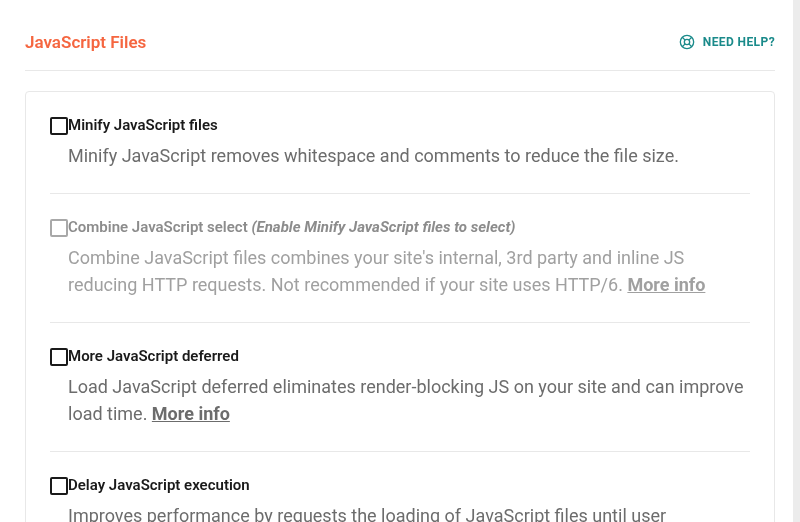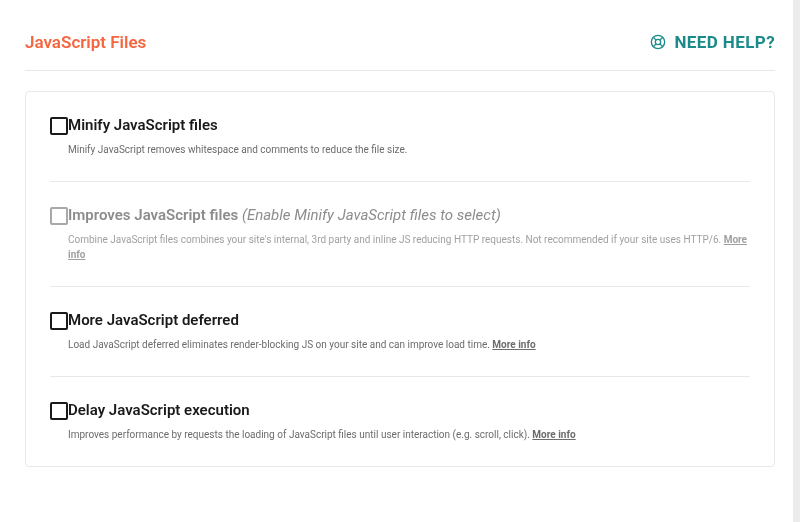--- a/index.html
+++ b/index.html
@@ -28,21 +28,21 @@
     .section-title {
       color: #f56640;
       font-size: 17px;
       font-weight: 600;
     }
     .help-link {
       display: flex;
       align-items: center;
       gap: 8px;
       color: #1a8a8a;
-      font-size: 17px;
+      font-size: 12px;
       font-weight: 700;
       letter-spacing: 0.4px;
       cursor: pointer;
     }
     .help-icon {
       width: 16px;
       height: 16px;
       display: inline-flex;
     }
     .panel {
@@ -79,24 +79,24 @@
       font-size: 15px;
       font-weight: 600;
       color: #1a1a1a;
       margin-bottom: 8px;
     }
     .option-title.disabled {
       color: #8c8c8c;
     }
     .option-title .hint {
       font-style: italic;
-      font-weight: 400;
+      font-weight: 700;
     }
     .option-desc {
-      font-size: 10px;
+      font-size: 18px;
       color: #6c6c6c;
       line-height: 1.5;
     }
     .option-desc.disabled {
       color: #a0a0a0;
     }
     .more-info {
       text-decoration: underline;
       cursor: pointer;
       color: inherit;
@@ -143,21 +143,21 @@
         <div class="option-desc">
           <span>Minify JavaScript removes whitespace and comments to reduce the file size.</span>
         </div>
       </div>
     </div>
 
     <div class="option">
       <div class="checkbox disabled"></div>
       <div class="option-content">
         <div class="option-title disabled">
-          <span>Improves JavaScript files</span>
+          <span>Combine JavaScript select</span>
           <span class="hint">(Enable Minify JavaScript files to select)</span>
         </div>
         <div class="option-desc disabled">
           <span>Combine JavaScript files combines your site's internal, 3rd party and inline JS reducing HTTP requests. Not recommended if your site uses HTTP/6. </span><span class="more-info">More info</span>
         </div>
       </div>
     </div>
 
     <div class="option">
       <div class="checkbox"></div>

